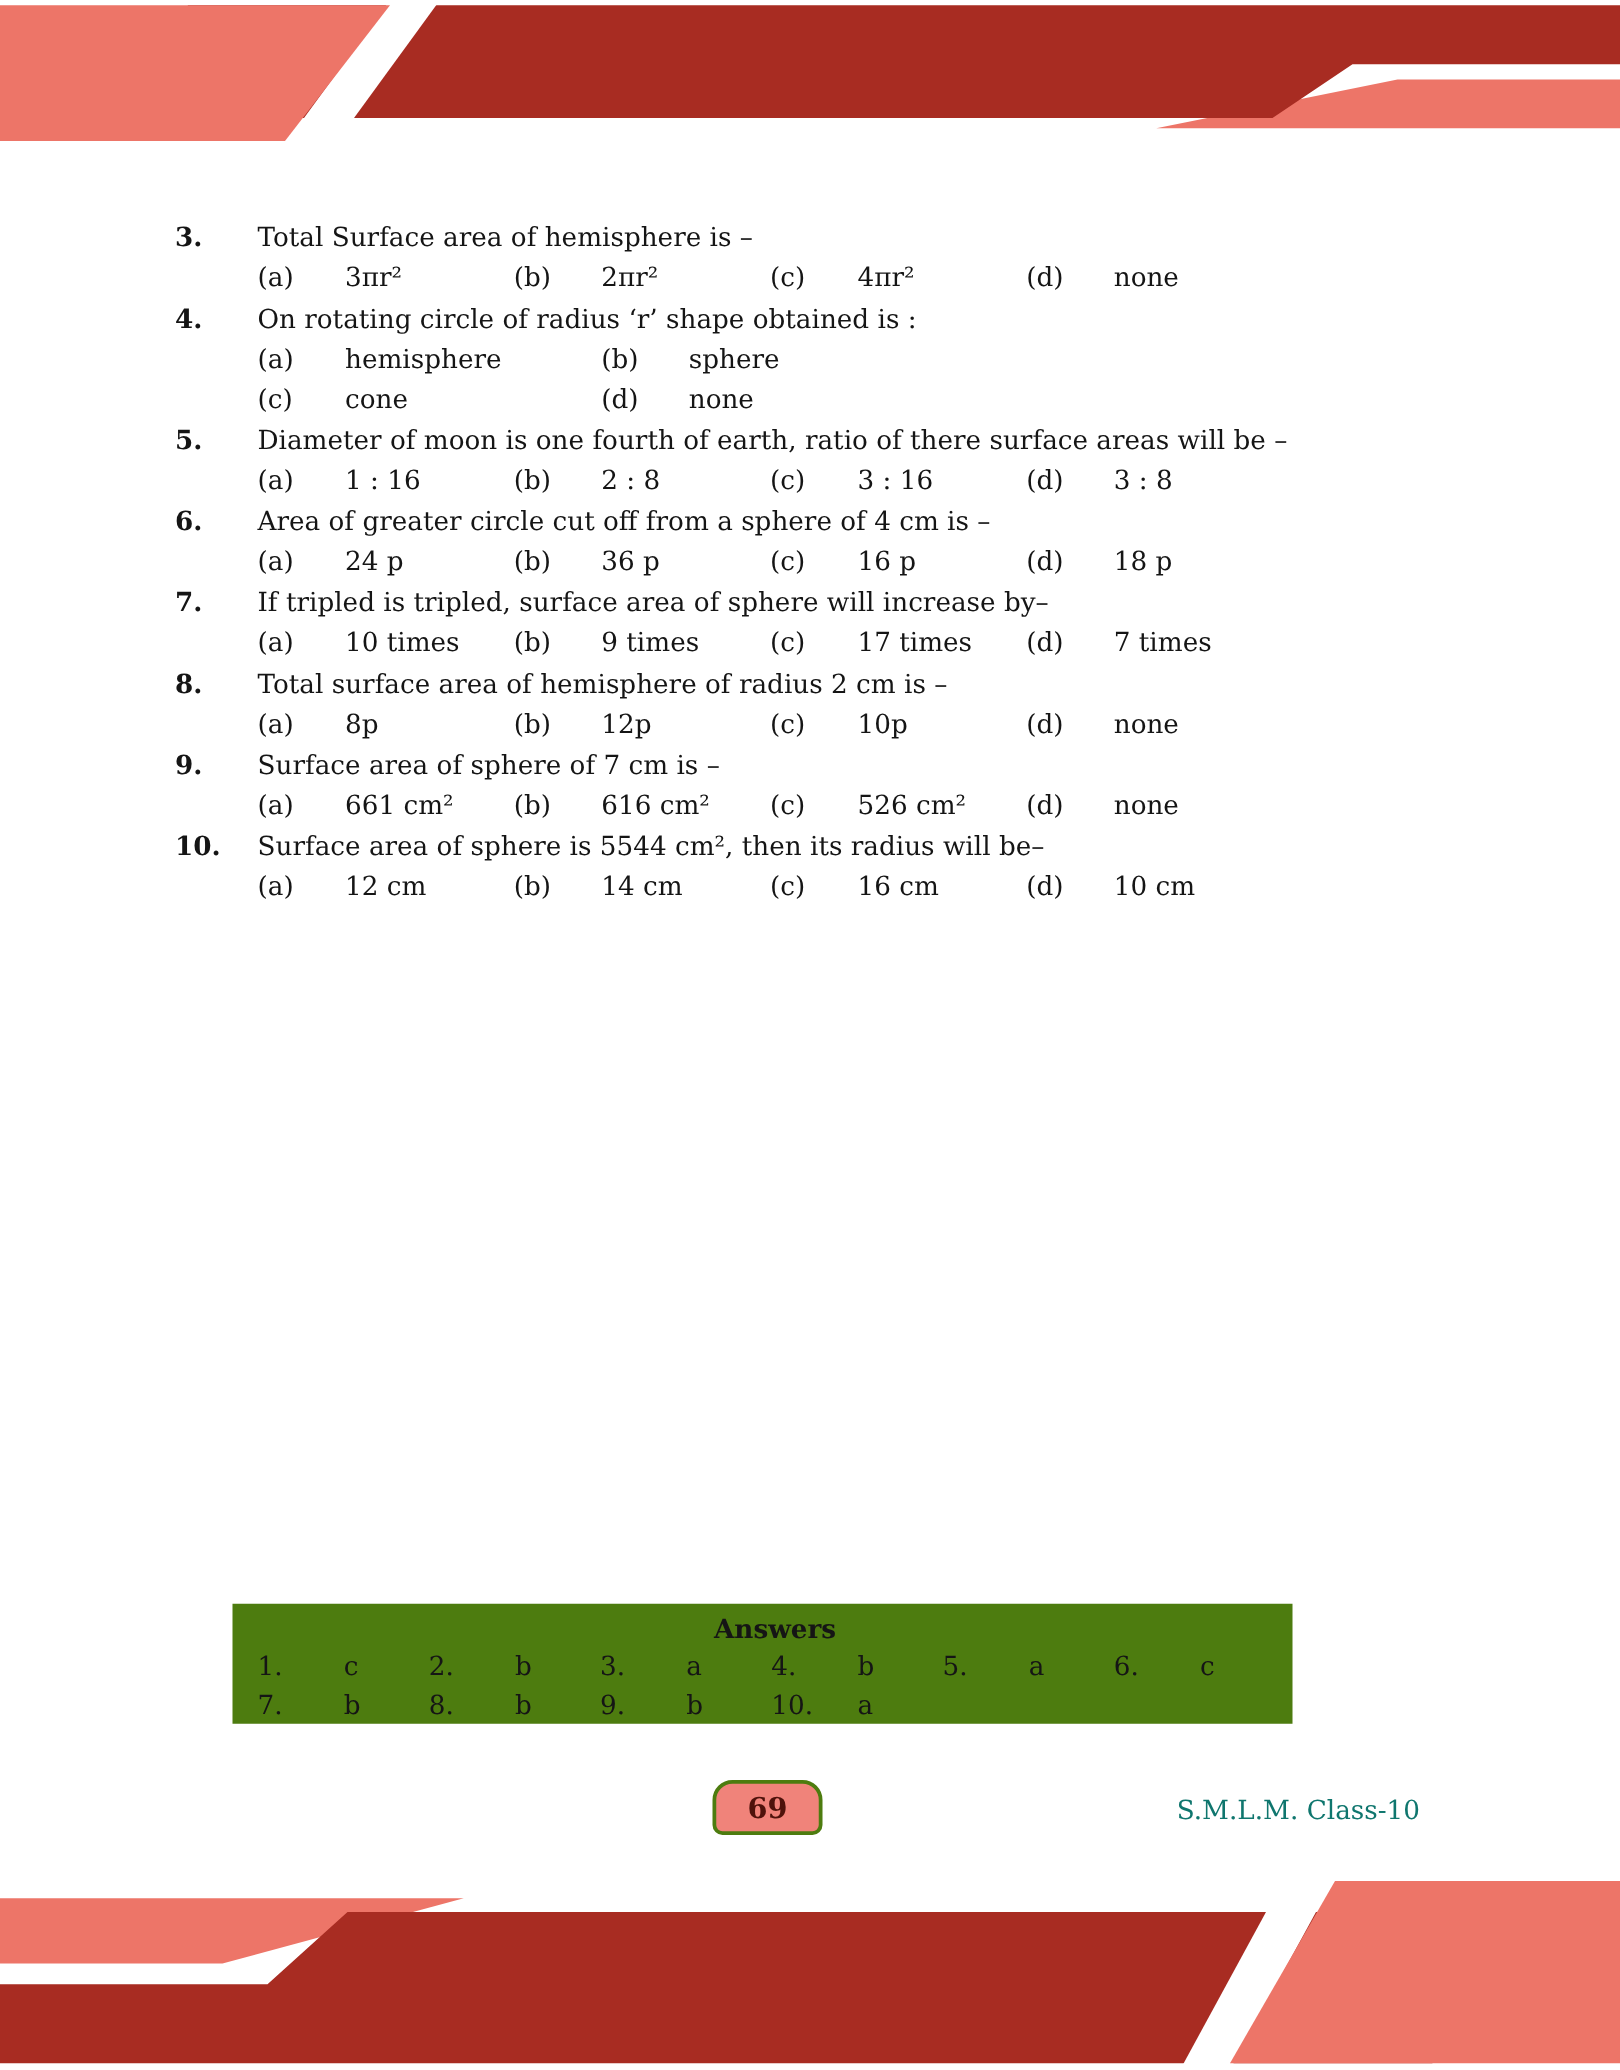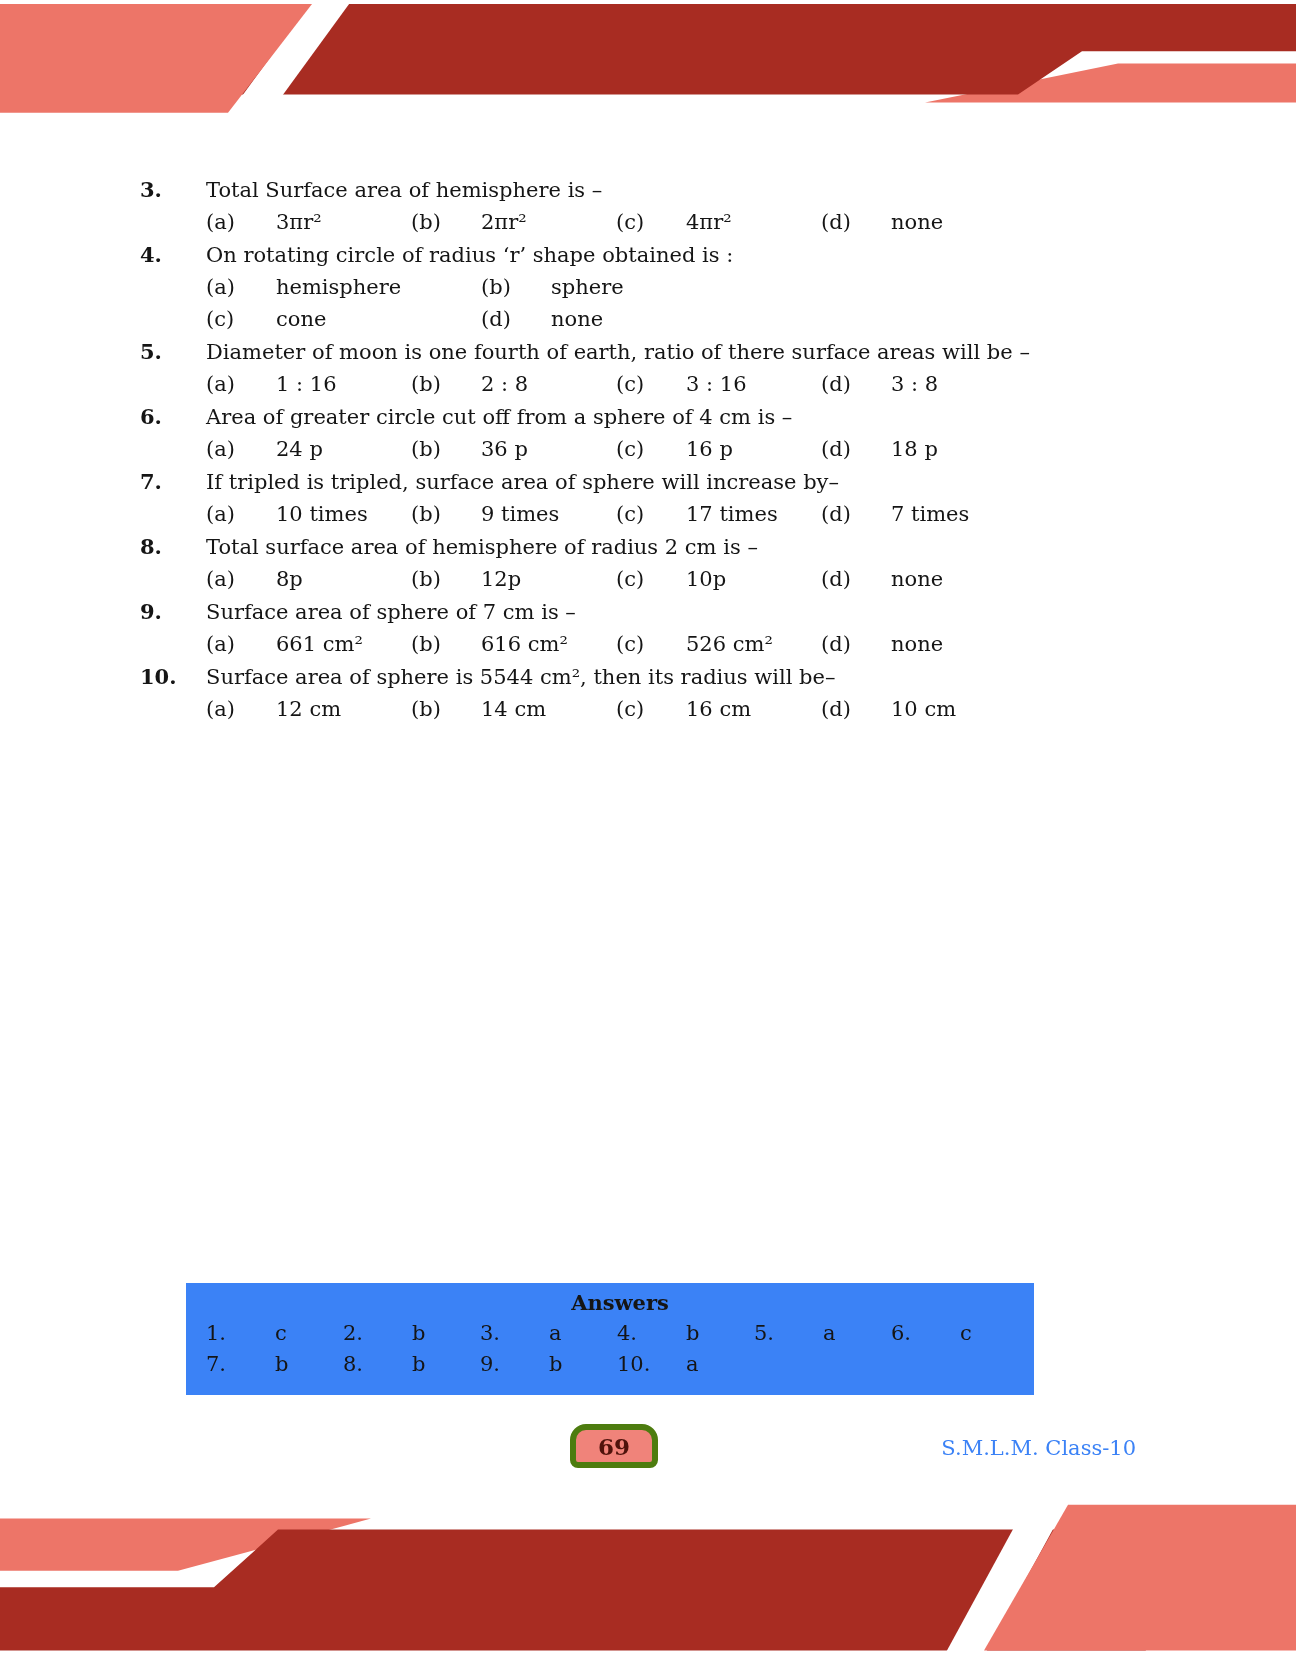--- a/index.html
+++ b/index.html
@@ -22,38 +22,38 @@
   .q-num { font-weight:bold; font-size:21px; line-height:32px; }
   .q-text { font-weight:normal; font-size:21px; line-height:32px; max-width:960px; }
   .opts { display:grid; font-size:21px; line-height:32px; }
   .opts-4 { grid-template-columns:70px 135px 70px 135px 70px 135px 70px auto; }
   .opts-2 { grid-template-columns:70px 205px 70px auto; }
   .o-l, .o-v, .q-num, .q-text { white-space:nowrap; }
   .q-text { white-space:normal; }
 
   
   .answers-box {
-    position:absolute; left:186px; top:1283px; width:848px; height:112px;
-    background:#3b82f6; padding:7px 0 0 20px;
+    position:absolute; left:186px; top:1283px; width:848px; height:96px;
+    background:#4d7c0f; padding:7px 0 0 20px;
   }
   .answers-title { text-align:center; font-weight:bold; font-size:21px; line-height:26px; }
   .answers-grid {
     display:grid; grid-template-columns:repeat(6, 69px 68px);
     font-size:21px; line-height:31px; margin-top:2px;
   }
 
   
   .page-badge {
     position:absolute; left:570px; top:1424px; width:88px; height:44px;
-    background:#f0837a; border:6px solid #4d7c0f;
+    background:#f0837a; border:3px solid #4d7c0f;
     border-radius:16px 16px 8px 8px;
     display:flex; align-items:center; justify-content:center;
     font-weight:bold; font-size:23px; color:#4f120b;
   }
-  .book-label { position:absolute; right:160px; top:1436px; font-size:21px; color:#3b82f6; }
+  .book-label { position:absolute; right:160px; top:1436px; font-size:21px; color:#0f766e; }
 </style>
 </head>
 <body>
 
 <div class="page">
 
   <div class="deco header-deco">
     <svg viewBox="0 0 1296 115" preserveAspectRatio="none">
       <polygon points="925,100 1118,62 1296,62 1296,100" fill="#ed7568"></polygon>
       <polygon points="150,4 1296,4 1296,50 1082,50 1018,92 232,92" fill="#a82c22"></polygon>

